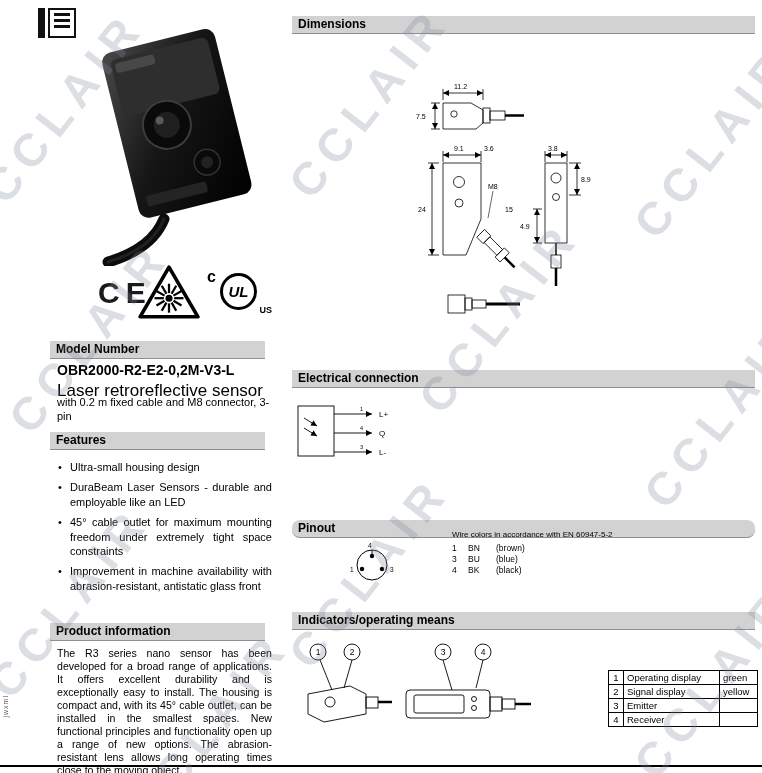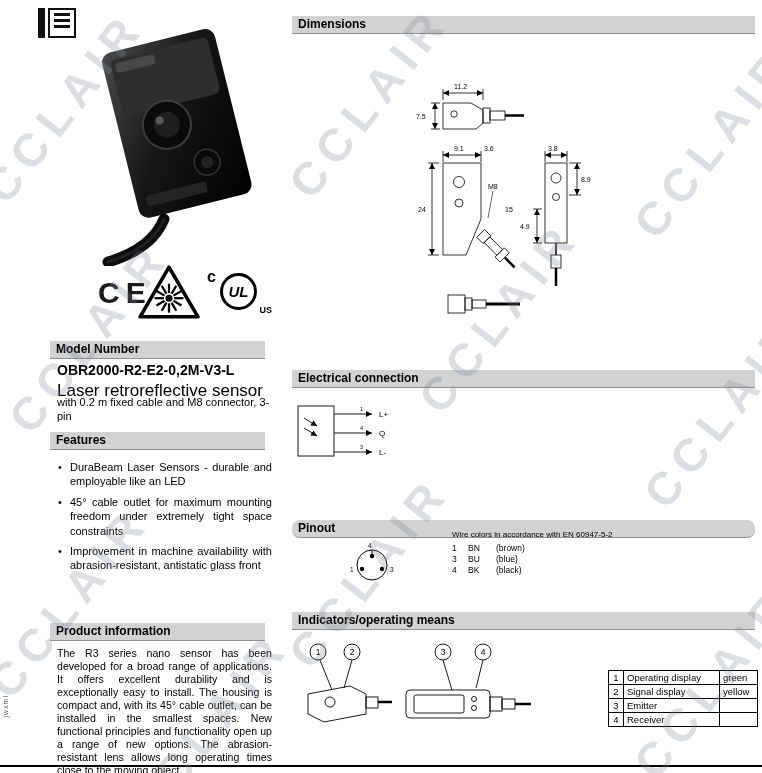--- a/index.html
+++ b/index.html
@@ -154,20 +154,21 @@
     <span class="ul-us">US</span>
   </div>
 
   <div class="hdr hdr-left hdr-model">Model Number</div>
   <div class="model-number">OBR2000-R2-E2-0,2M-V3-L</div>
   <div class="model-desc1">Laser retroreflective sensor</div>
   <div class="model-desc2">with 0.2 m fixed cable and M8 connector, 3-pin</div>
 
   <div class="hdr hdr-left hdr-features">Features</div>
   <div class="features-list">
+    <div class="feat">Ultra-small housing design</div>
     <div class="feat">DuraBeam Laser Sensors - durable and employable like an LED</div>
     <div class="feat">45° cable outlet for maximum mounting freedom under extremely tight space constraints</div>
     <div class="feat">Improvement in machine availability with abrasion-resistant, antistatic glass front</div>
   </div>
 
   <div class="hdr hdr-left hdr-prodinfo">Product information</div>
   <div class="prod-text">The R3 series nano sensor has been developed for a broad range of applications. It offers excellent durability and is exceptionally easy to install. The housing is compact and, with its 45° cable outlet, can be installed in the smallest spaces. New functional principles and functionality open up a range of new options. The abrasion-resistant lens allows long operating times close to the moving object.</div>
 
   <div class="hdr hdr-right hdr-dims">Dimensions</div>
   <div class="dims">

